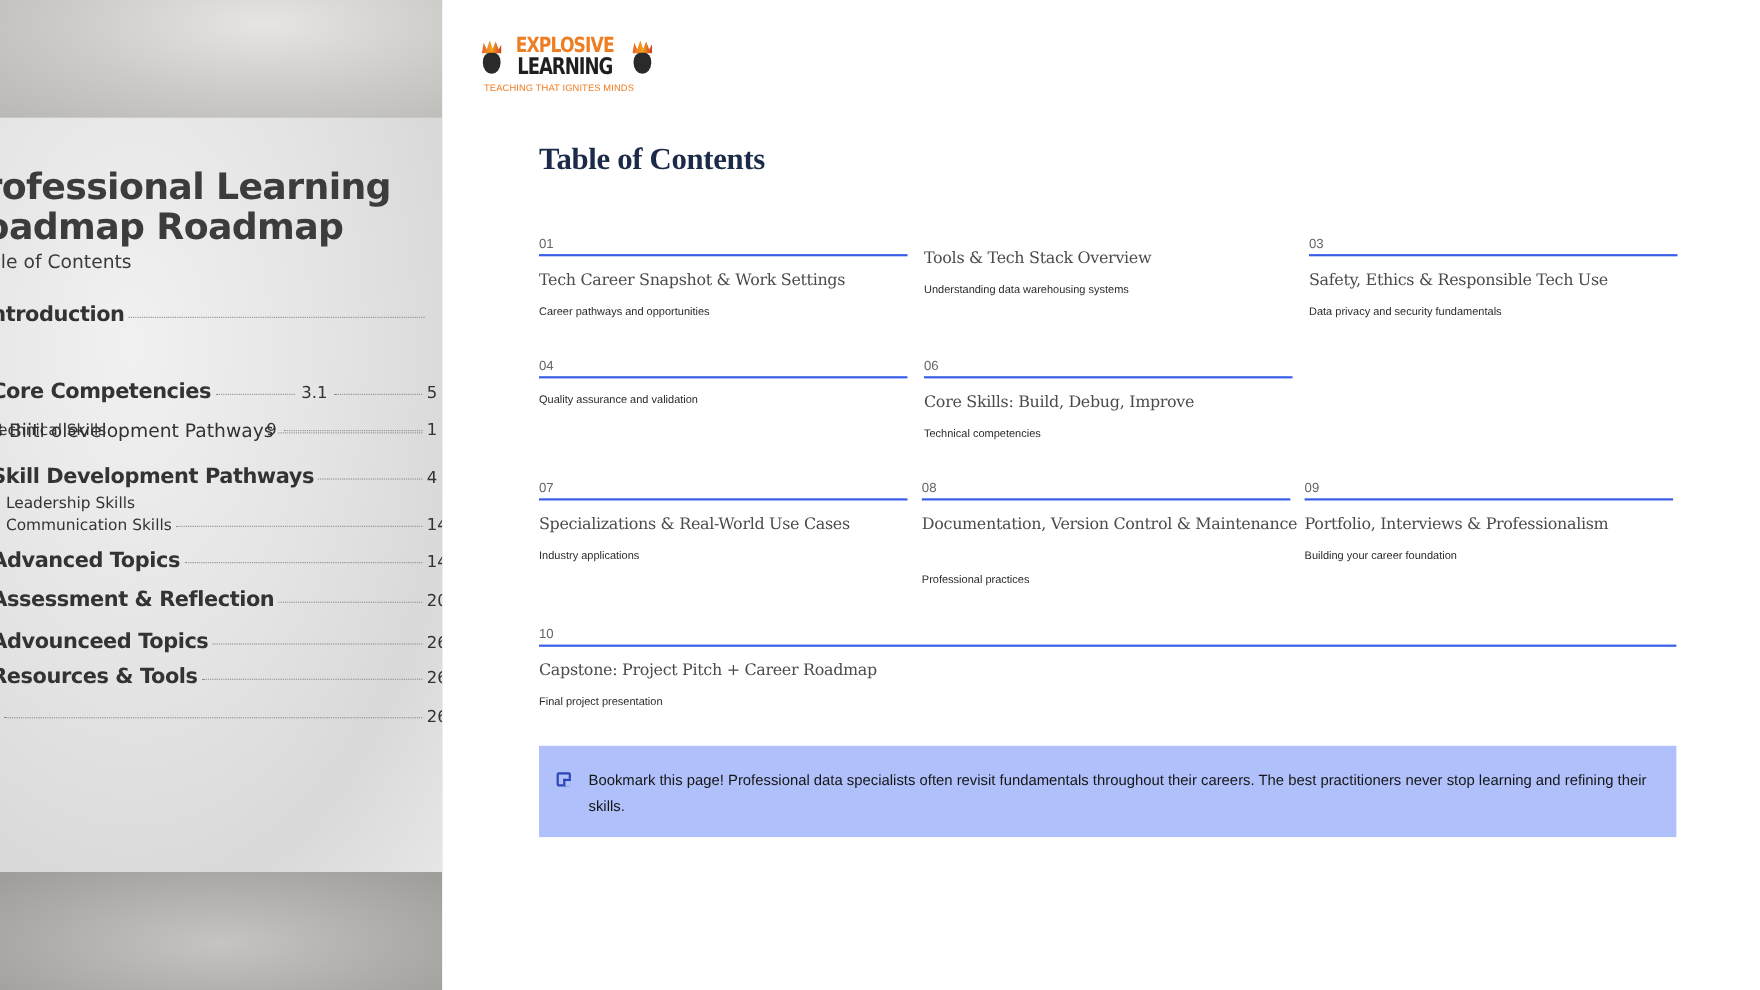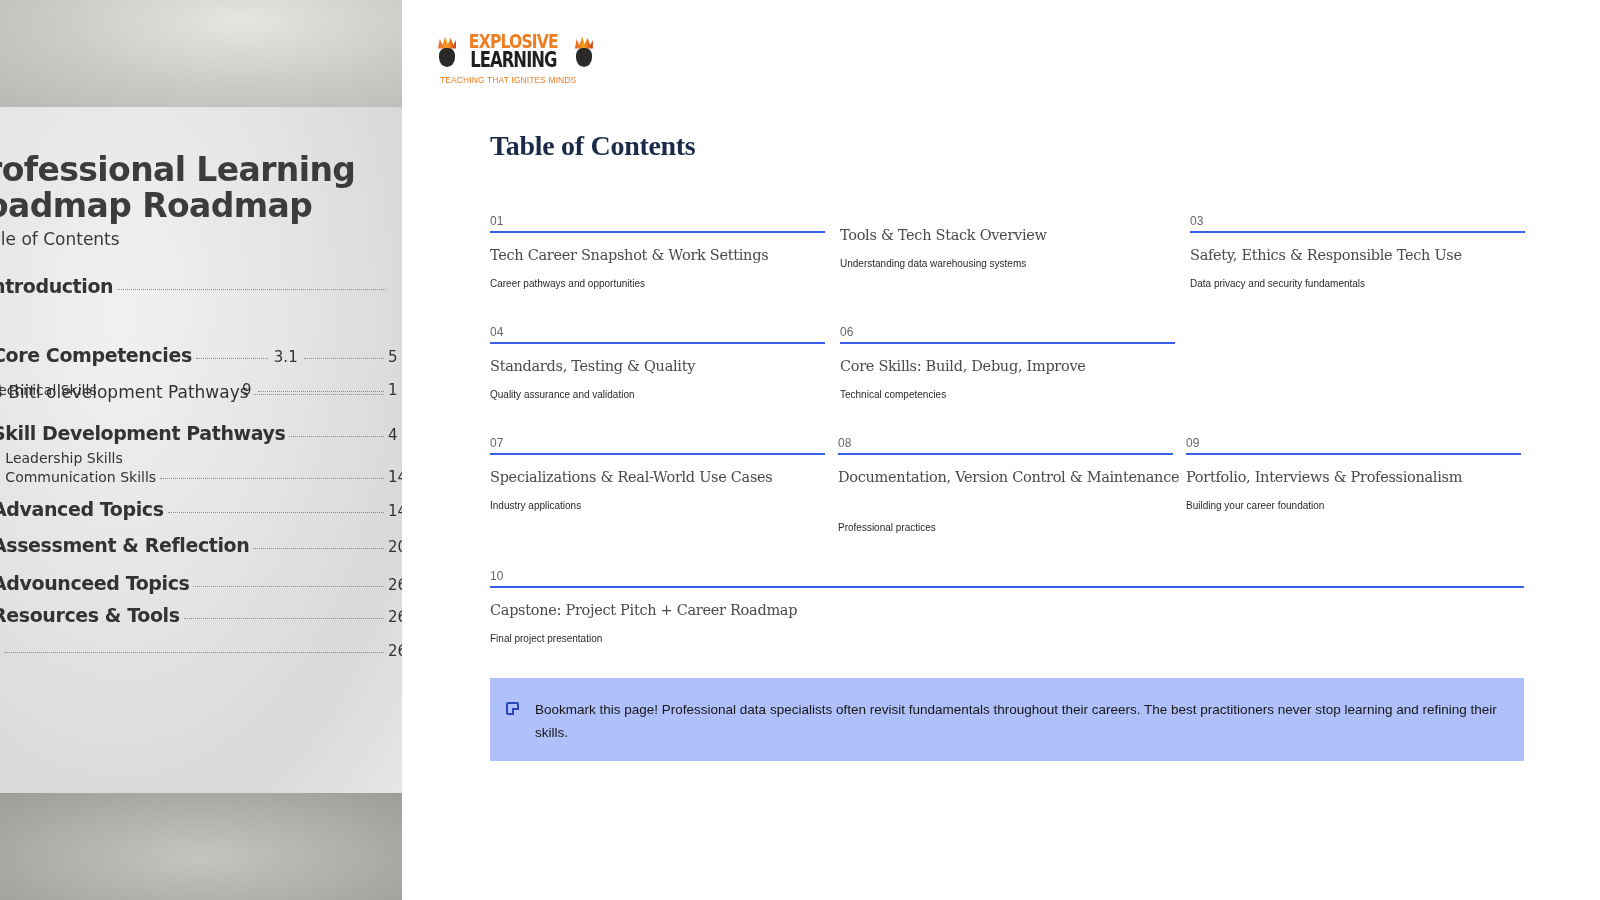--- a/index.html
+++ b/index.html
@@ -218,21 +218,20 @@
     <div class="item">
       <div class="num">03</div>
       <div class="title">Safety, Ethics &amp; Responsible Tech Use</div>
       <div class="desc">Data privacy and security fundamentals</div>
     </div>
   </div>
 
   <div class="row row2">
     <div class="item">
       <div class="num">04</div>
-      <div class="title">Standards, Testing &amp; Quality</div>
       <div class="desc">Quality assurance and validation</div>
     </div>
     <div class="item">
       <div class="num">06</div>
       <div class="title">Core Skills: Build, Debug, Improve</div>
       <div class="desc">Technical competencies</div>
     </div>
   </div>
 
   <div class="row row3">

